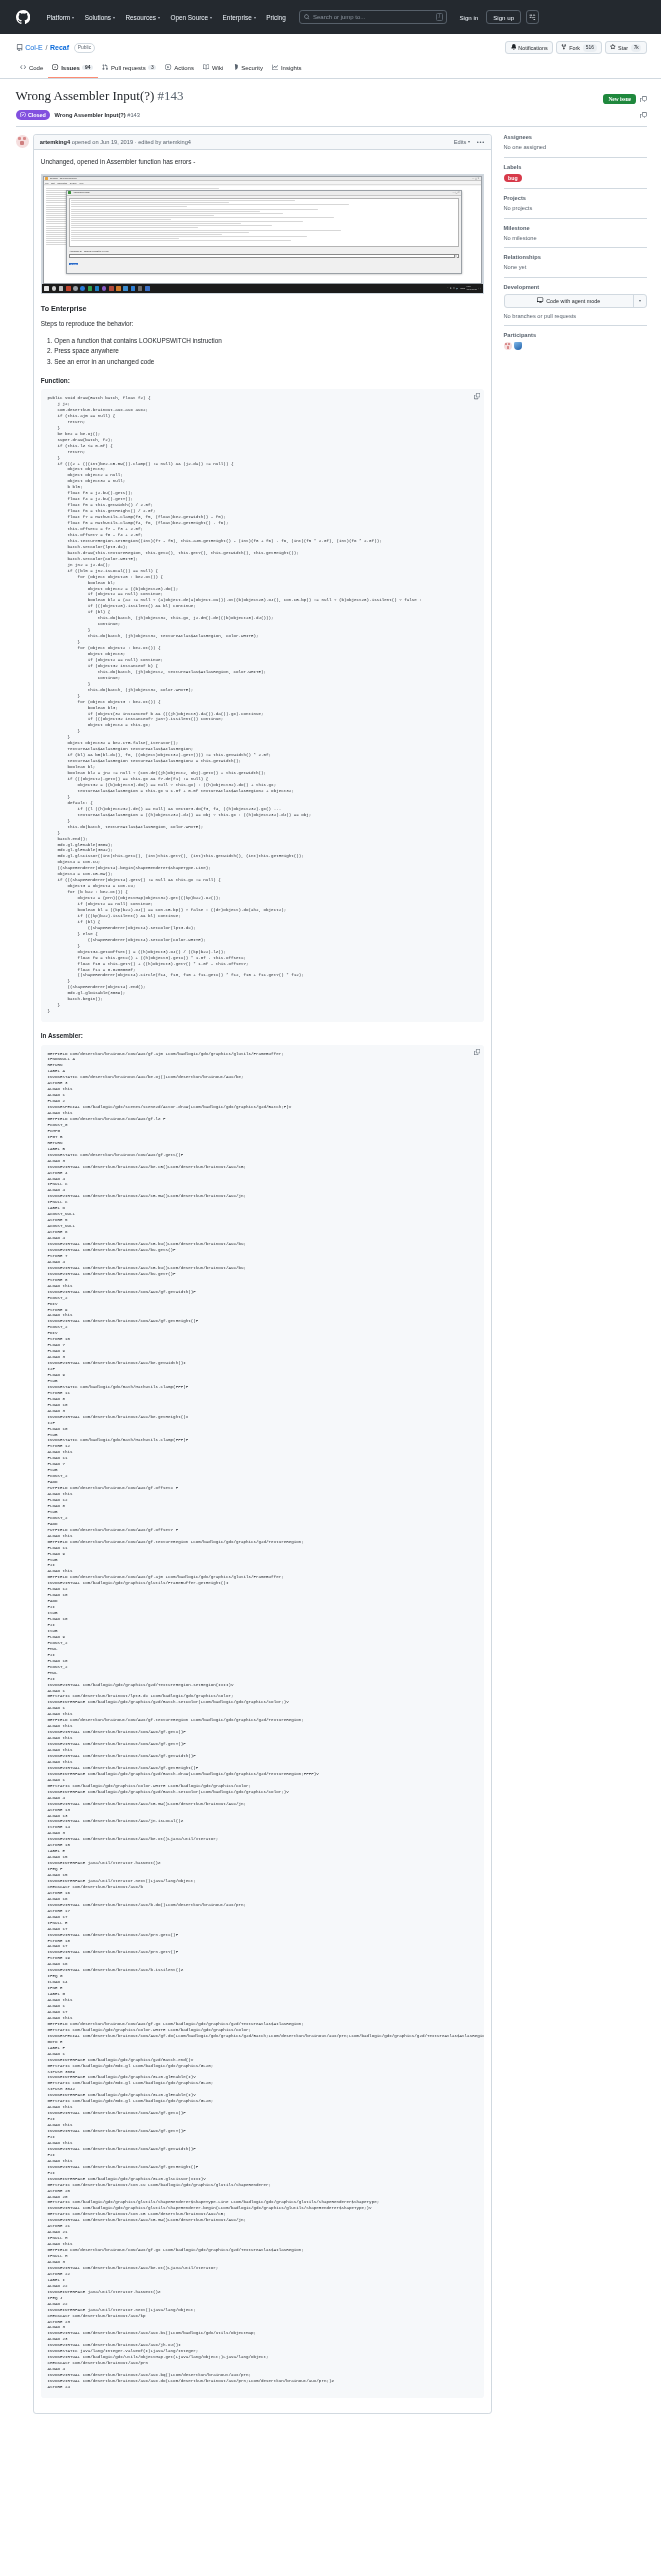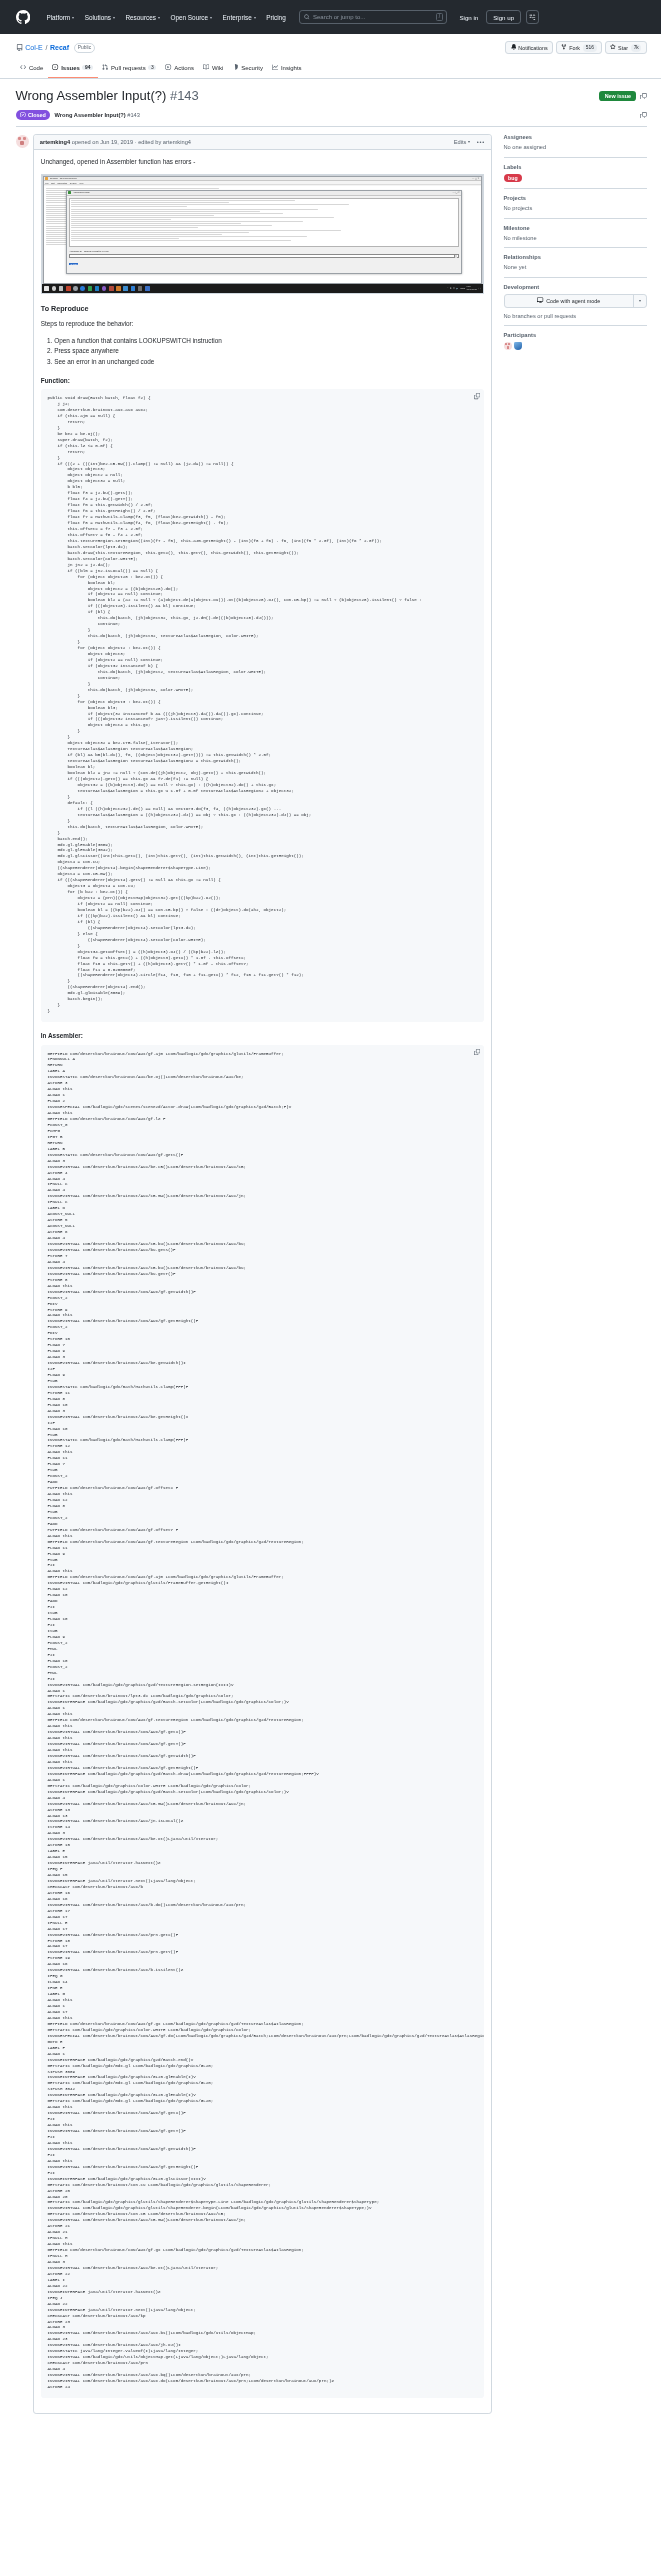--- a/index.html
+++ b/index.html
@@ -158,22 +158,23 @@
     border-radius:10.3px;
     padding:0px 2.6px;
     font-size:4.9px;
     color:#1f2328;
   }
 
   
   .issue-wrap { padding:9.3px 15.5px 0 15.5px; }
   .issue-title-row {
     display:flex;
-    align-items:center;
+    align-items:flex-end;
     justify-content:space-between;
+    font-family:Liberation Serif, serif;
   }
   .issue-title {
     font-size:13px;
     font-weight:400;
     line-height:1.25;
     color:#1f2328;
     margin:0;
   }
   .issue-title .num { color:#59636e; font-weight:300; }
   .new-issue-btn {
@@ -688,21 +689,21 @@
               <span>⚑</span>
               <span>☰</span>
               <span>🔈</span>
               <span>ENG</span>
               <span>6:50<br>19.06.2019</span>
               <span>▢</span>
             </span>
           </div>
         </div>
 
-        <h3>To Reproduce</h3>
+        <h3>To Enterprise</h3>
         <p>Steps to reproduce the behavior:</p>
         <ol>
           <li>Open a function that contains LOOKUPSWITCH instruction</li>
           <li>Press space anywhere</li>
           <li>See an error in an unchanged code</li>
         </ol>
 
         <h4>Function:</h4>
         <div class="code-wrap">
           <span class="code-copy">

